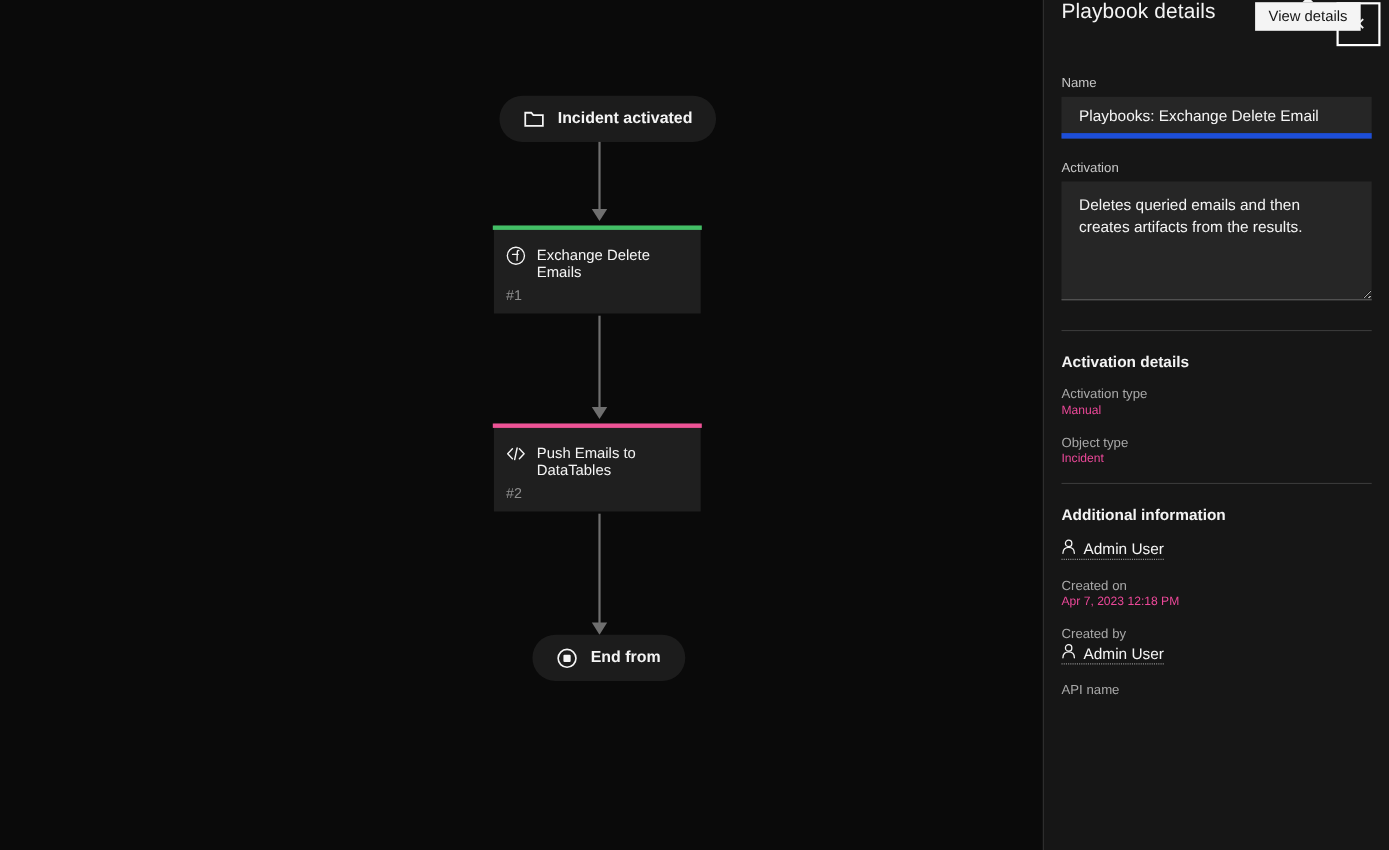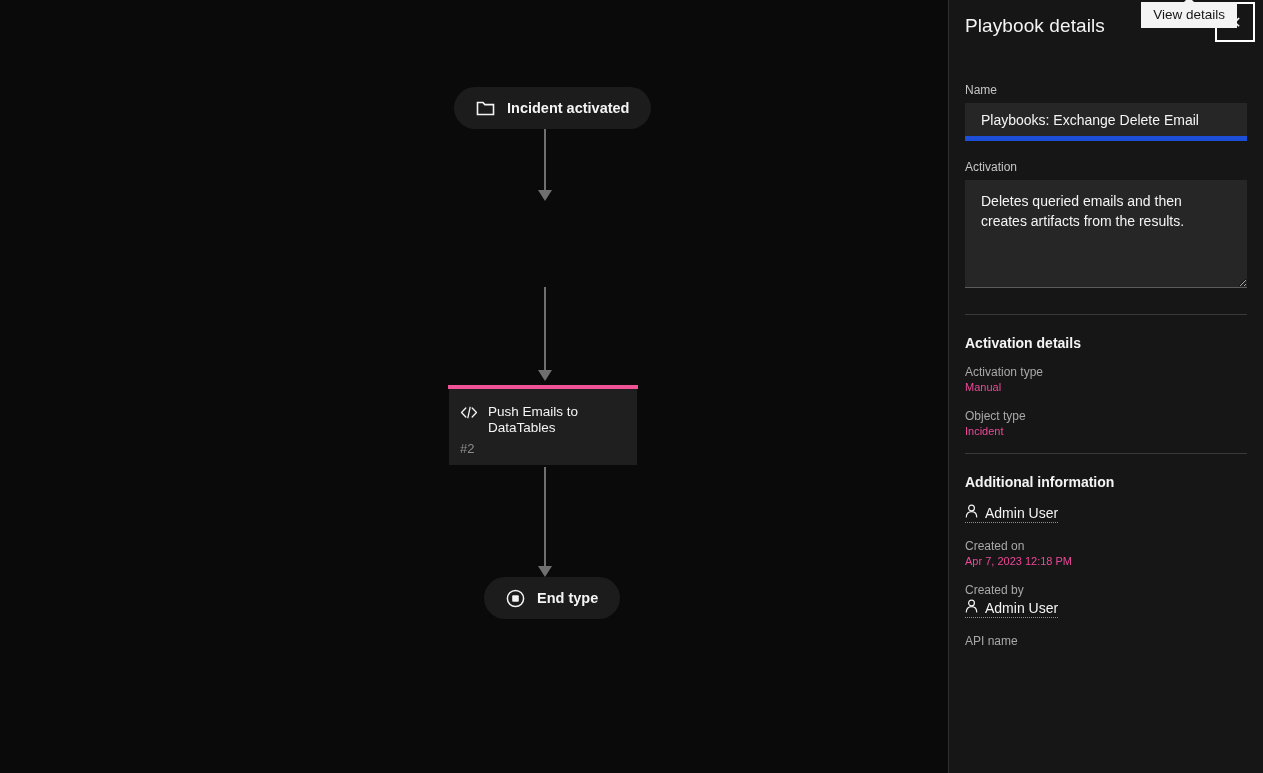--- a/index.html
+++ b/index.html
@@ -67,21 +67,21 @@
   #panel {
     position: absolute; left: 948px; top: 0;
     width: 315px; height: 773px;
     background: #161616;
     border-left: 1px solid #303030;
     padding: 0 16px;
     overflow: hidden;
   }
   #panel-title {
     color: #f4f4f4; font-size: 19px; font-weight: normal;
-    margin: 0; padding-top: 15px; letter-spacing: .1px;
+    margin: 0; padding-top: 0; letter-spacing: .1px;
   }
   .close-btn {
     position: absolute; right: 8px; top: 2px;
     width: 40px; height: 40px;
     background: #161616;
     outline: 2px solid #ffffff; outline-offset: -2px;
     display: flex; align-items: center; justify-content: center;
     color: #f4f4f4; font-size: 16px;
     cursor: pointer;
   }
@@ -143,20 +143,35 @@
         </svg>
       </span>
       <span>Incident activated</span>
     </div>
 
     <div class="connector" style="left:538px; top:129px; height:72px;">
       <div class="line" style="height:62px;"></div>
       <div class="head" style="top:61px;"></div>
     </div>
 
+    <div class="node-card" style="left:449px; top:205px;">
+      <div class="topbar" style="background:#42be65;"></div>
+      <div class="body">
+        <div class="row">
+          <span class="node-icon">
+            <svg width="19" height="19" viewBox="0 0 19 19">
+              <circle cx="9.5" cy="9.5" r="8.2" fill="none" stroke="#f4f4f4" stroke-width="1.3"></circle>
+              <path d="M6.3 8.2 H11.6 M10.6 13.9 C10.6 13.9 10.9 5.2 10.9 5.2 C11 4.6 11.5 4.3 12.3 4.6" fill="none" stroke="#f4f4f4" stroke-width="1.3" stroke-linecap="round"></path>
+            </svg>
+          </span>
+          <span class="title">Exchange Delete Emails</span>
+        </div>
+        <div class="idx">#1</div>
+      </div>
+    </div>
 
     <div class="connector" style="left:538px; top:287px; height:96px;">
       <div class="line" style="height:84px;"></div>
       <div class="head" style="top:83px;"></div>
     </div>
 
     <div class="node-card" style="left:449px; top:385px;">
       <div class="topbar" style="background:#ee5396;"></div>
       <div class="body">
         <div class="row">
@@ -176,21 +191,21 @@
       <div class="head" style="top:99px;"></div>
     </div>
 
     <div class="node-pill" style="left:484px; top:577px;">
       <span class="glyph">
         <svg width="19" height="19" viewBox="0 0 19 19">
           <circle cx="9.5" cy="9.5" r="8.1" fill="none" stroke="#f4f4f4" stroke-width="1.5"></circle>
           <rect x="6.2" y="6.2" width="6.6" height="6.6" rx="1" fill="#f4f4f4"></rect>
         </svg>
       </span>
-      <span>End type</span>
+      <span>End from</span>
     </div>
   </div>
 
   <div id="panel">
 
     <h1 id="panel-title">Playbook details</h1>
 
     <div class="close-btn">
       <span>✕</span>
     </div>

